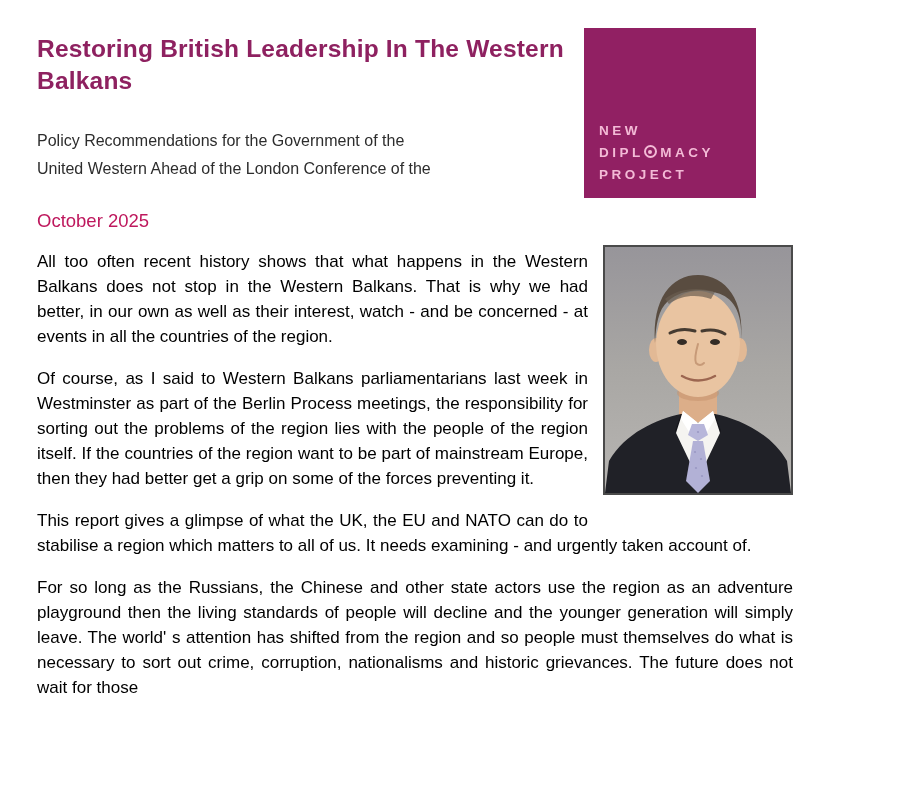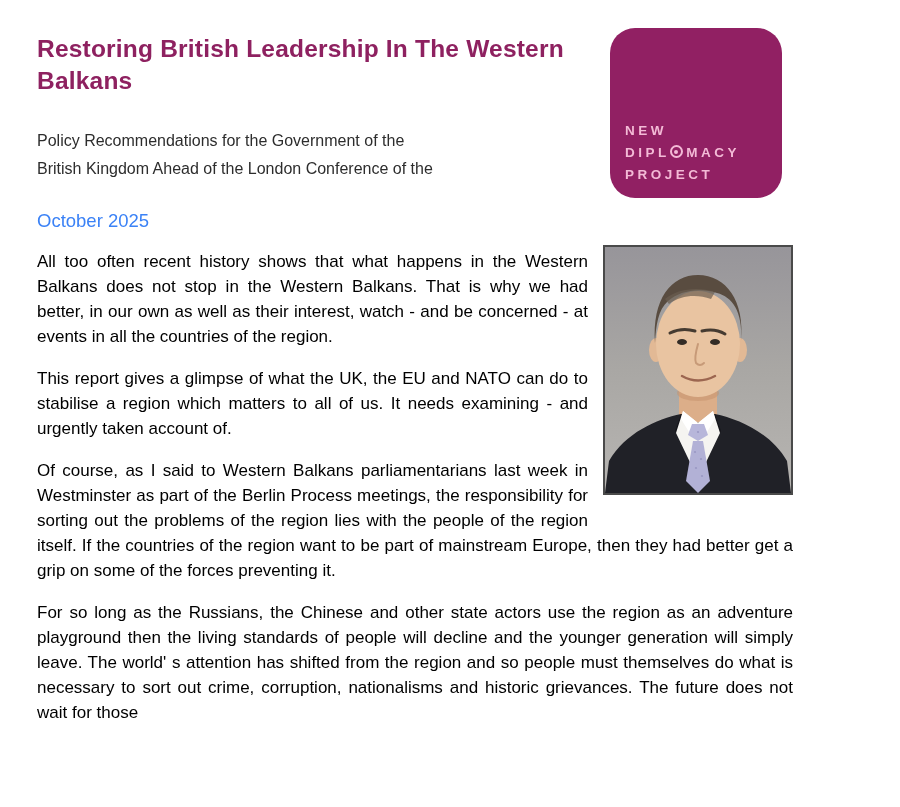--- a/index.html
+++ b/index.html
@@ -32,31 +32,30 @@
   .subtitle {
     margin: 30px 0 0 0;
     font-size: 16px;
     line-height: 28px;
     color: #2d2d2d;
   }
   .subtitle span { display: block; }
   .doc-date {
     margin: 27px 0 0 0;
     font-size: 18.5px;
-    color: #3b82f6;
+    color: #be185d;
   }
   
   .logo-box {
     position: absolute;
-    left: 610px;
+    left: 584px;
     top: 28px;
     width: 172px;
     height: 170px;
     background: #912063;
-    border-radius: 25px;
   }
   .logo-text {
     position: absolute;
     left: 15px;
     bottom: 12px;
     color: #f3bad6;
     font-weight: 700;
     font-size: 13.5px;
     letter-spacing: 3.5px;
     line-height: 22px;
@@ -114,21 +113,21 @@
 </style>
 </head>
 <body>
 
 <div class="page">
 
   <h1 class="doc-title">Restoring British Leadership In The Western Balkans</h1>
 
   <p class="subtitle">
     <span>Policy Recommendations for the Government of the</span>
-    <span>British Kingdom Ahead of the London Conference of the</span>
+    <span>United Western Ahead of the London Conference of the</span>
   </p>
 
   <p class="doc-date">October 2025</p>
 
   <div class="logo-box">
     <div class="logo-text">
       <span>NEW</span><br>
       <span>DIPL</span><span class="globe-o"></span><span>MACY</span><br>
       <span>PROJECT</span>
     </div>
@@ -181,18 +180,18 @@
         <path d="M88,194 L98,194 L105,234 L93,246 L81,234 Z" fill="#b2b1d6"></path>
         <circle cx="90" cy="205" r="1.1" fill="#9a99c4"></circle>
         <circle cx="96" cy="212" r="1.1" fill="#9a99c4"></circle>
         <circle cx="91" cy="221" r="1.1" fill="#9a99c4"></circle>
         <circle cx="97" cy="229" r="1.1" fill="#9a99c4"></circle>
         <circle cx="93" cy="185" r="1.1" fill="#9a99c4"></circle>
       </svg>
     </div>
 
     <p>All too often recent history shows that what happens in the Western Balkans does not stop in the Western Balkans. That is why we had better, in our own as well as their interest, watch - and be concerned - at events in all the countries of the region.</p>
+    <p>Of course, as I said to Western Balkans parliamentarians last week in Westminster as part of the Berlin Process meetings, the responsibility for sorting out the problems of the region lies with the people of the region itself. If the countries of the region want to be part of mainstream Europe, then they had better get a grip on some of the forces preventing it.</p>
     <p>This report gives a glimpse of what the UK, the EU and NATO can do to stabilise a region which matters to all of us. It needs examining - and urgently taken account of.</p>
-    <p>Of course, as I said to Western Balkans parliamentarians last week in Westminster as part of the Berlin Process meetings, the responsibility for sorting out the problems of the region lies with the people of the region itself. If the countries of the region want to be part of mainstream Europe, then they had better get a grip on some of the forces preventing it.</p>
     <p>For so long as the Russians, the Chinese and other state actors use the region as an adventure playground then the living standards of people will decline and the younger generation will simply leave. The world' s attention has shifted from the region and so people must themselves do what is necessary to sort out crime, corruption, nationalisms and historic grievances. The future does not wait for those</p>
   </div>
 
 </div>
 
 </body></html>

